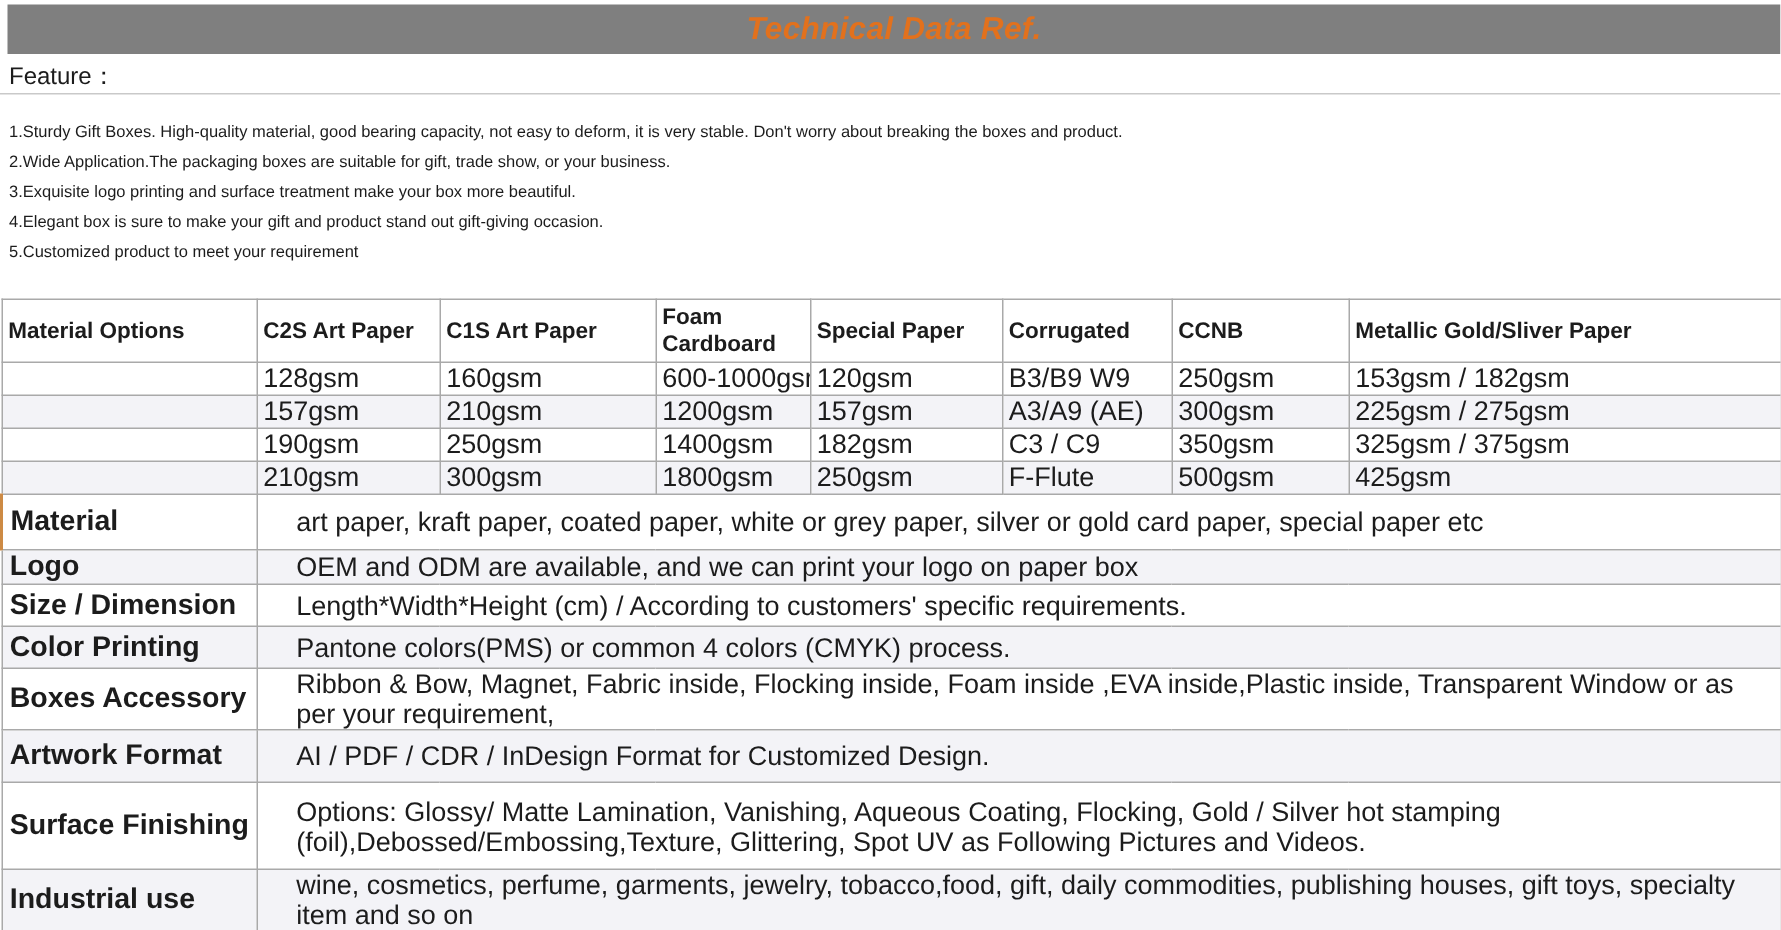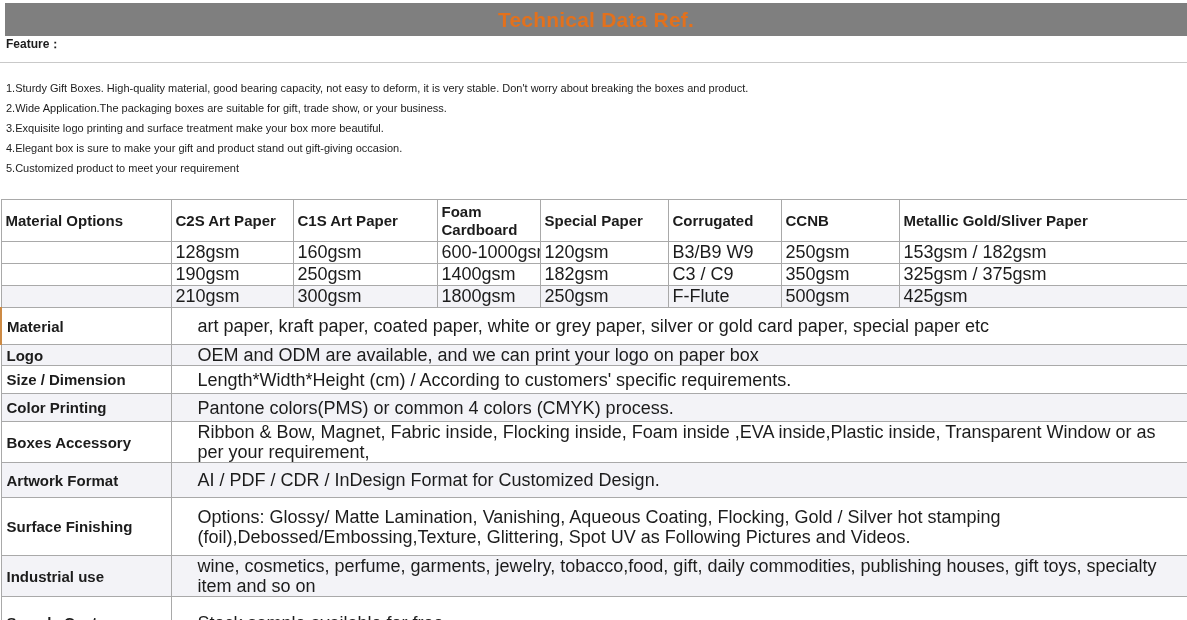--- a/index.html
+++ b/index.html
@@ -6,30 +6,30 @@
   body{
     width:1187px;height:620px;overflow:hidden;
     font-family:"Liberation Sans","DejaVu Sans",sans-serif;
     color:#1c1c1c;
   }
   
   .title-bar{
     margin:3px 0 0 5px;
     width:1182px;height:33px;
     background:#7f7f7f;
-    display:flex;align-items:center;justify-content:center;
+    display:flex;align-items:center;justify-content:center;font-style:italic;
   }
   .title-bar .title{
     color:#e2711d;font-size:21px;font-weight:bold;letter-spacing:.2px;
   }
   
   .feature-head{
     height:26px;border-bottom:1px solid #c9c9c9;
-    display:flex;align-items:flex-start;padding-left:6px;
-    font-size:12px;font-weight:bold;
+    display:flex;align-items:flex-end;padding-left:6px;
+    font-size:16px;font-weight:normal;
   }
   
   .feature-list{
     margin:15px 0 0 6px;
     font-size:11px;line-height:20px;
   }
   
   table.spec{
     border-collapse:collapse;table-layout:fixed;
     width:1186px;margin-top:21px;
@@ -39,21 +39,21 @@
     padding:0 4px;
     font-size:18px;
     vertical-align:middle;
     overflow:hidden;
     text-align:left;
   }
   table.spec th{
     font-size:15px;font-weight:bold;background:#ffffff;
     line-height:18px;
   }
-  table.spec td.lbl{font-size:15px;font-weight:bold;padding-left:5px;}
+  table.spec td.lbl{font-size:19px;font-weight:bold;padding-left:5px;}
   table.spec tr.alt td{background:#f3f3f7;}
   table.spec td.accent{border-left:2px solid #cd8a44;}
   table.spec td.val{line-height:20px;padding-left:26px;}
   .gsm td{white-space:nowrap;}
 </style>
 </head>
 <body>
 
 <div class="title-bar">
   <span class="title">Technical Data Ref.</span>
@@ -97,20 +97,30 @@
 
   <tr class="gsm" style="height:20px">
     <td></td>
     <td>128gsm</td>
     <td>160gsm</td>
     <td>600-1000gsm</td>
     <td>120gsm</td>
     <td>B3/B9 W9</td>
     <td>250gsm</td>
     <td>153gsm / 182gsm</td>
+  </tr>
+  <tr class="gsm alt" style="height:20px">
+    <td></td>
+    <td>157gsm</td>
+    <td>210gsm</td>
+    <td>1200gsm</td>
+    <td>157gsm</td>
+    <td>A3/A9 (AE)</td>
+    <td>300gsm</td>
+    <td>225gsm / 275gsm</td>
   </tr>
   <tr class="gsm" style="height:20px">
     <td></td>
     <td>190gsm</td>
     <td>250gsm</td>
     <td>1400gsm</td>
     <td>182gsm</td>
     <td>C3 / C9</td>
     <td>350gsm</td>
     <td>325gsm / 375gsm</td>

